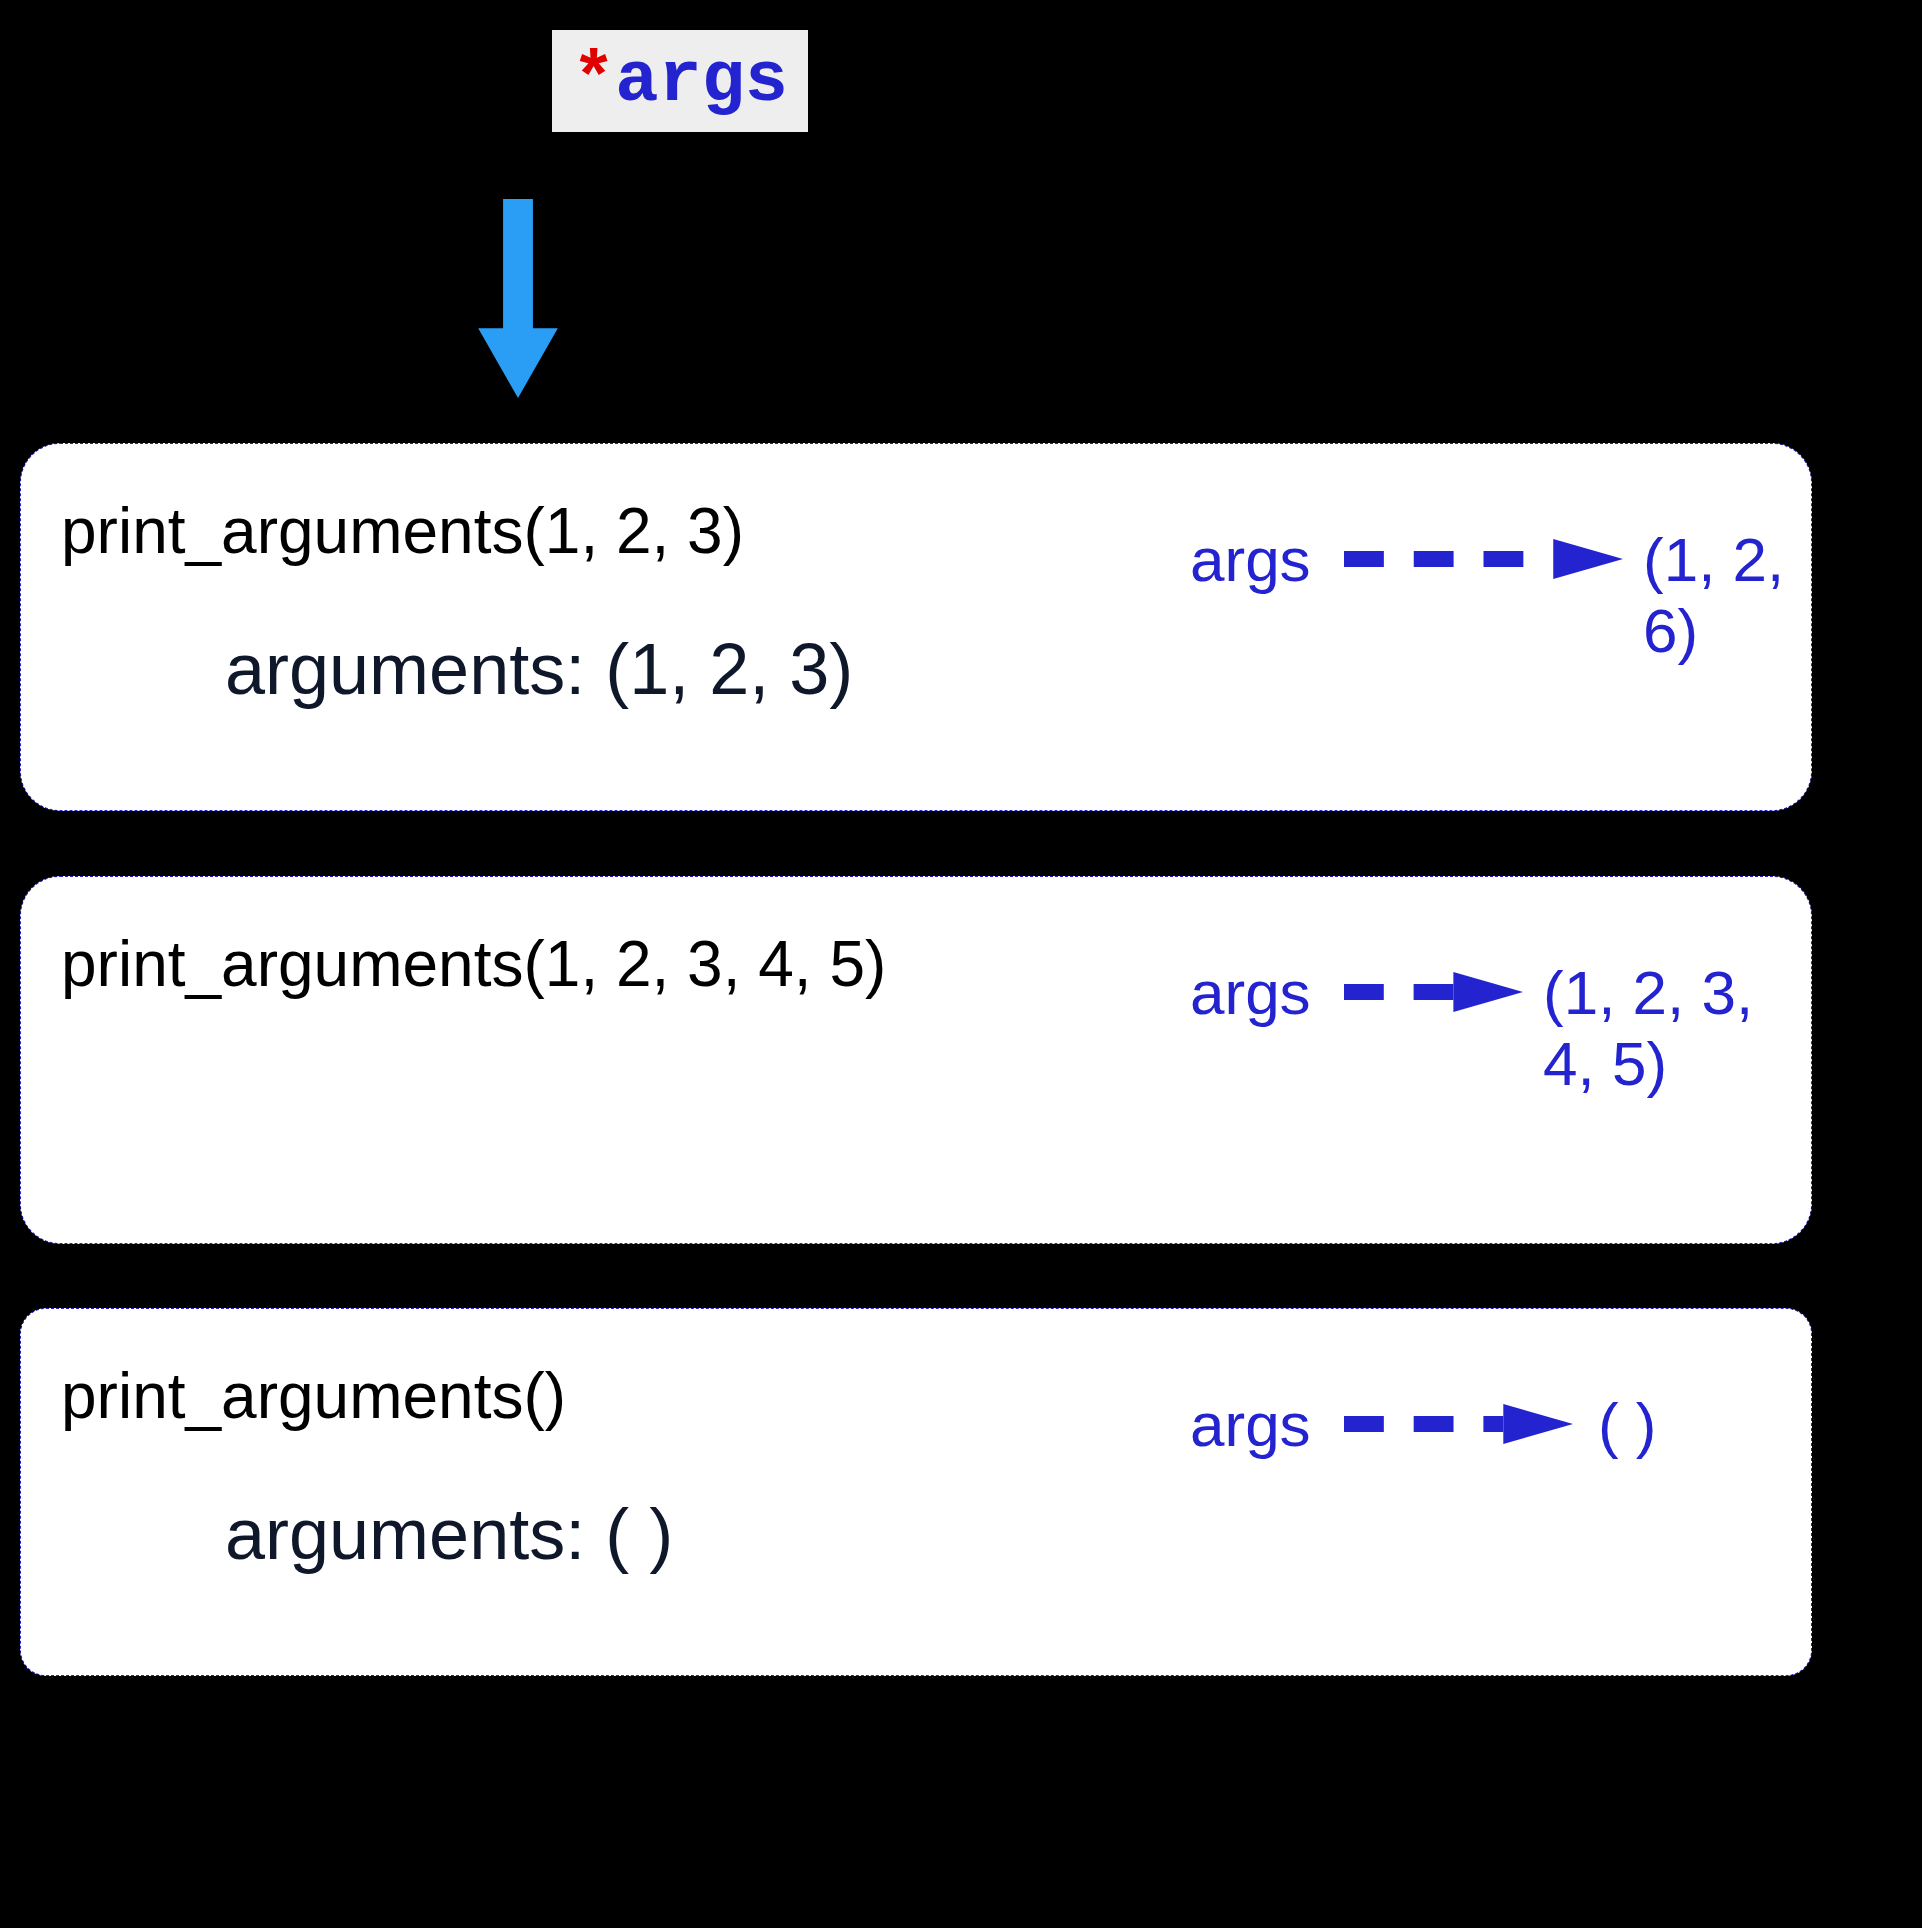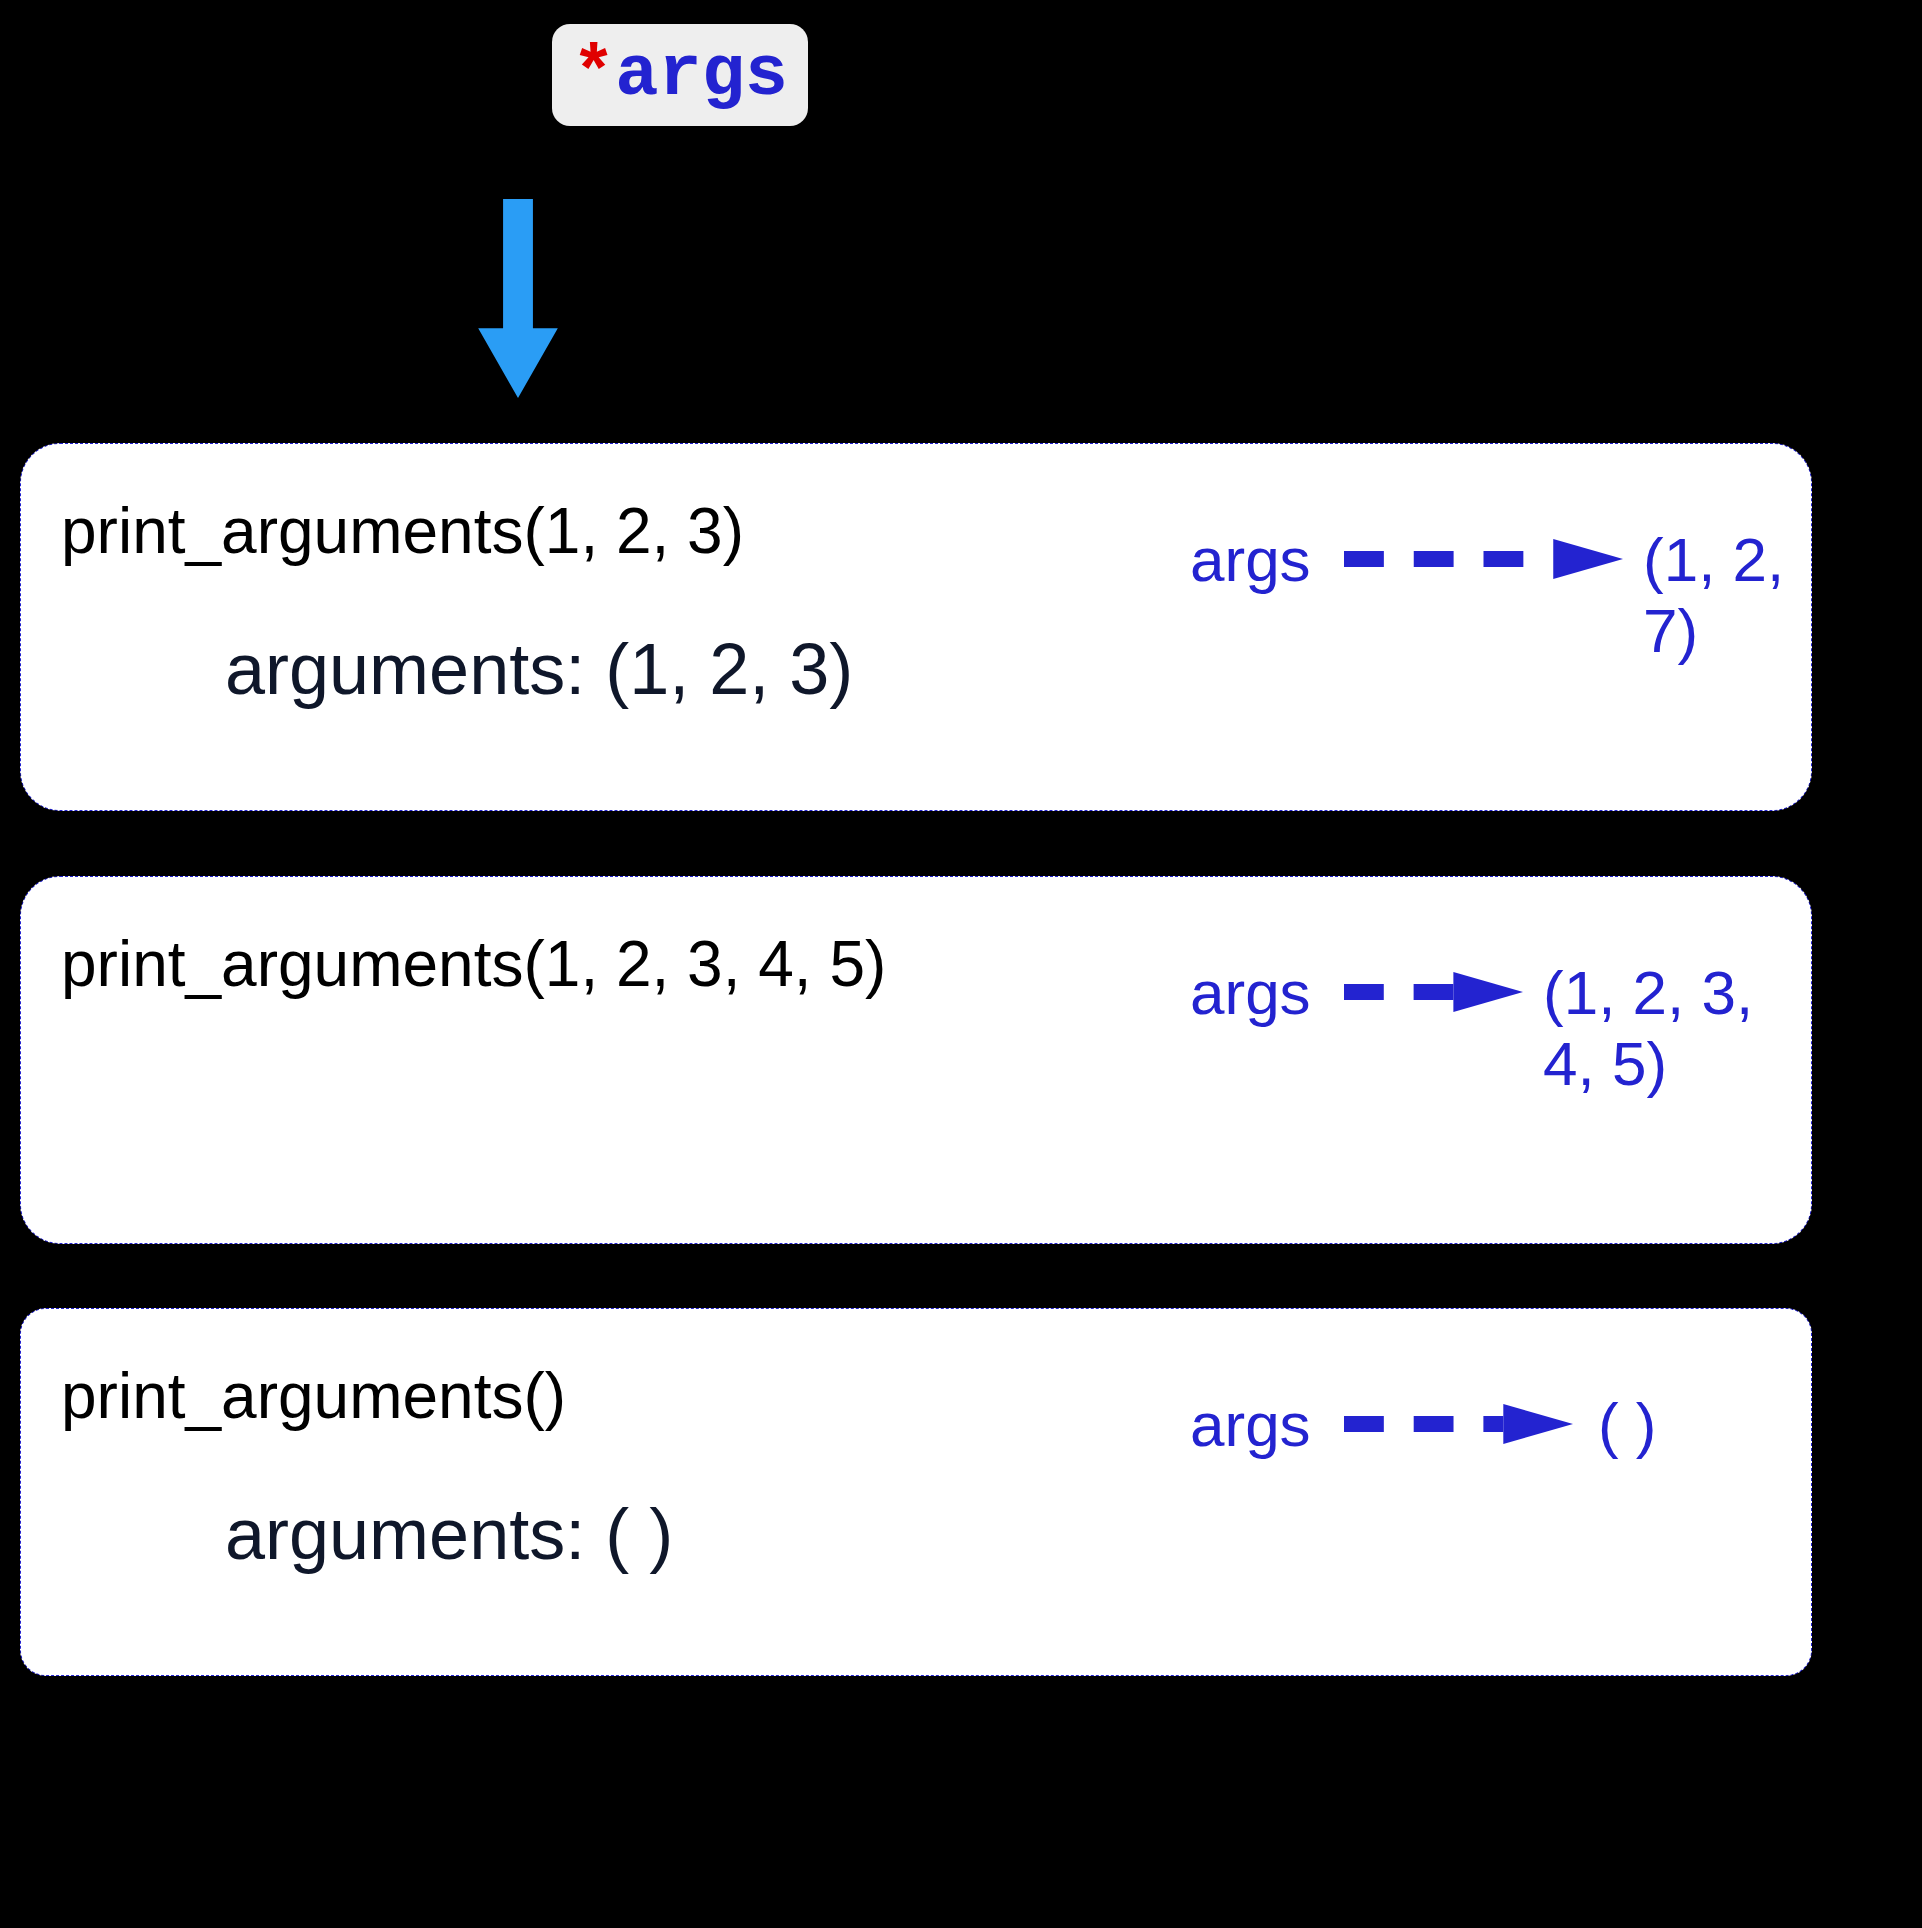--- a/index.html
+++ b/index.html
@@ -63,37 +63,37 @@
       font-size: 62px;
       position: absolute;
     }
     .dashed-arrow {
       position: absolute;
     }
   </style>
 </head>
 <body>
 
-<div class="code-box" style="left: 552px; top: 24px; border-radius: 18px;">
+<div class="code-box" style="left: 552px; top: 30px;">
   <span class="star">*</span><span class="args-kw">args</span>
 </div>
 
 <svg class="arrow-down" style="left: 478px; top: 199px;" width="80" height="199" viewBox="0 0 80 200">
   <polygon points="25,0 55,0 55,130 80,130 40,200 0,130 25,130" fill="#2a9df5"></polygon>
 </svg>
 
 <div class="example-box" style="top: 443px;">
   <div class="call-line">print_arguments(1, 2, 3)</div>
   <div class="output-line">arguments: (1, 2, 3)</div>
   <div class="args-label" style="left: 1169px; top: 80px;">args</div>
   <svg class="dashed-arrow" style="left: 1323px; top: 90px;" width="279" height="50" viewBox="0 0 280 50">
     <line x1="0" y1="25" x2="210" y2="25" stroke="#2323d0" stroke-width="16" stroke-dasharray="40,30"></line>
     <polygon points="210,5 280,25 210,45" fill="#2323d0"></polygon>
   </svg>
-  <div class="args-tuple" style="left: 1622px; top: 80px;">(1, 2, 7)</div>
+  <div class="args-tuple" style="left: 1622px; top: 80px;">(1, 2, 6)</div>
 </div>
 
 <div class="example-box" style="top: 876px;">
   <div class="call-line">print_arguments(1, 2, 3, 4, 5)</div>
   <div class="args-label" style="left: 1169px; top: 80px;">args</div>
   <svg class="dashed-arrow" style="left: 1323px; top: 90px;" width="179" height="50" viewBox="0 0 180 50">
     <line x1="0" y1="25" x2="110" y2="25" stroke="#2323d0" stroke-width="16" stroke-dasharray="40,30"></line>
     <polygon points="110,5 180,25 110,45" fill="#2323d0"></polygon>
   </svg>
   <div class="args-tuple" style="left: 1522px; top: 80px;">(1, 2, 3, 4, 5)</div>

